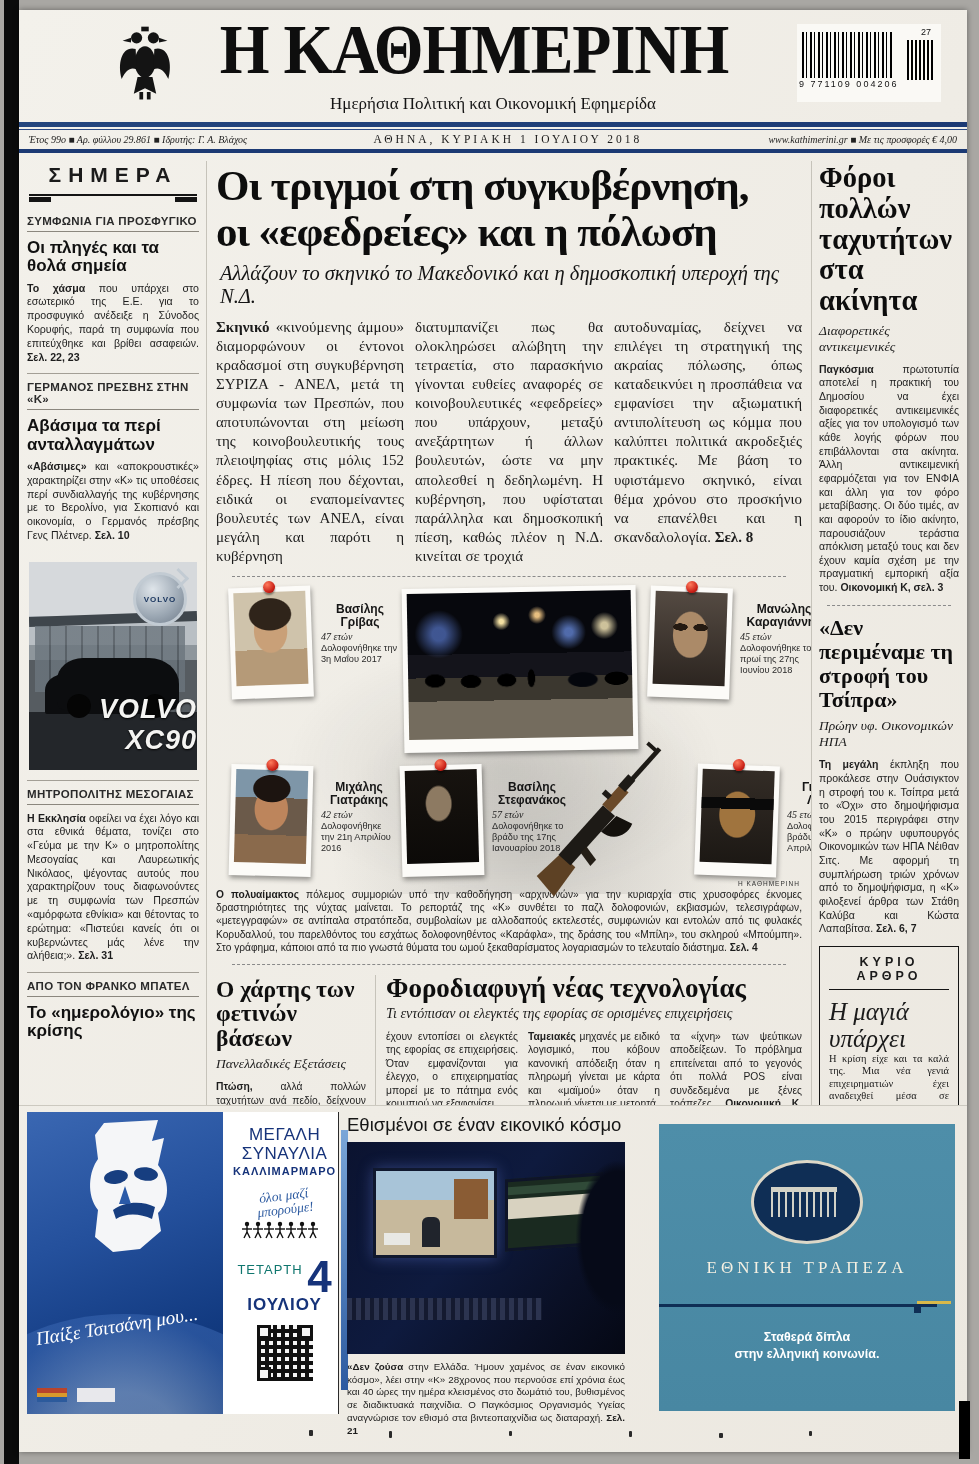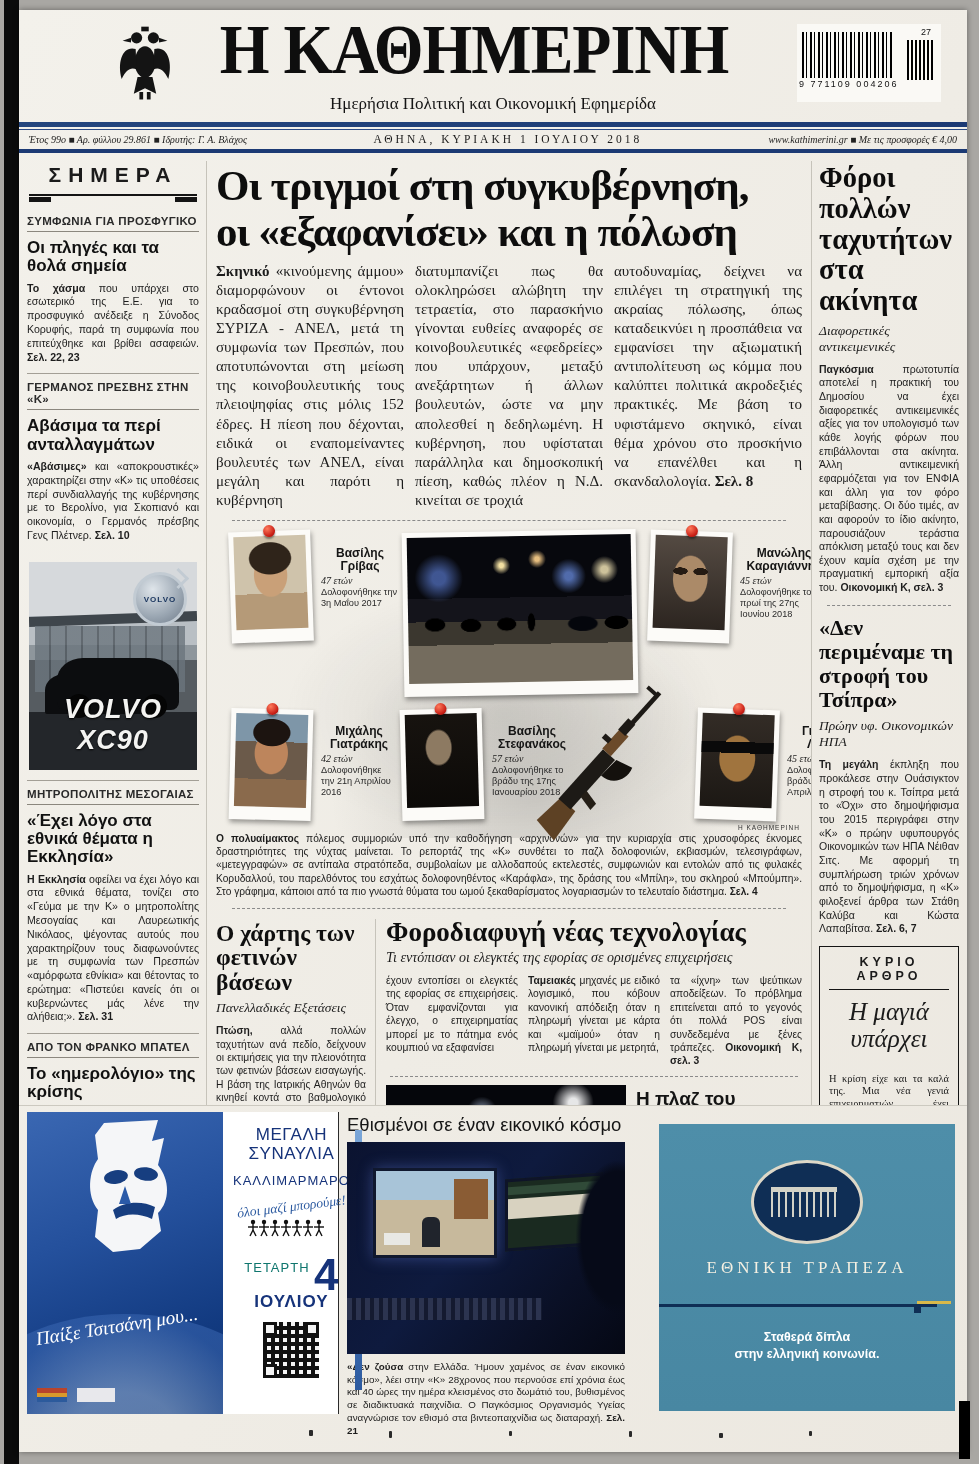--- a/index.html
+++ b/index.html
@@ -59,21 +59,21 @@
   .volvo-roof{position:absolute;left:0;top:52px;width:100%;height:10px;background:#3f464c;transform:rotate(-2deg);}
   .volvo-glass{position:absolute;left:6px;top:64px;width:150px;height:66px;
     background:repeating-linear-gradient(90deg,#6b757d 0 14px,#4b535a 14px 16px);opacity:.8;}
   .volvo-car{position:absolute;left:28px;top:96px;width:122px;height:52px;background:#0c0d0f;
     border-radius:26px 30px 8px 8px/22px 26px 8px 8px;box-shadow:-18px 10px 0 -6px #0c0d0f;}
   .volvo-wheel{position:absolute;bottom:-8px;width:24px;height:24px;background:#050505;border-radius:50%;}
   .volvo-logo{position:absolute;right:10px;top:10px;width:54px;height:54px;border-radius:50%;
     background:radial-gradient(circle at 35% 30%,#dfe5ea,#9aa6b2 60%,#6e7a88);border:3px solid #c2cbd3;box-sizing:border-box;}
   .volvo-logo-arrow{position:absolute;right:-2px;top:-4px;width:12px;height:12px;border-top:3px solid #c2cbd3;border-right:3px solid #c2cbd3;transform:rotate(45deg);}
   .volvo-logo-text{position:absolute;left:0;right:0;top:20px;text-align:center;font-size:8px;font-weight:700;letter-spacing:1px;color:#17335c;}
-  .volvo-name{position:absolute;left:0;right:0;bottom:14px;text-align:center;color:#f4f4f2;
+  .volvo-name{position:absolute;left:0;right:0;bottom:14px;text-align:right;color:#f4f4f2;
     font-size:27px;font-weight:700;font-style:italic;letter-spacing:1px;text-shadow:0 1px 2px #000;}
 
   
   .lead-hl{font-family:"Liberation Serif",serif;font-weight:700;font-size:43px;line-height:1.06;
            letter-spacing:-1px;color:#0d0d0d;margin:2px 0 8px;}
   .lead-deck{font-family:"Liberation Serif",serif;font-style:italic;font-size:20.5px;color:#141414;margin:0 0 10px 4px;}
   .lead-cols{display:flex;gap:11px;}
   .lead-cols p{flex:1;margin:0;font-family:"Liberation Serif",serif;font-size:15px;line-height:1.27;text-align:justify;}
   .dashline{border:none;border-top:1.5px dashed #8a8a8a;margin:10px 16px;}
 
@@ -148,39 +148,39 @@
   .plaz{flex:1;}
   .plaz h3{margin:4px 0 7px;font-size:19px;font-weight:700;line-height:1.1;color:#141414;}
 
   
   .rart h1{margin:2px 0 6px;font-family:"Liberation Serif",serif;font-size:28.5px;line-height:1.08;color:#0d0d0d;}
   .rart h2{margin:2px 0 6px;font-family:"Liberation Serif",serif;font-size:22px;line-height:1.1;color:#0d0d0d;}
   .rart .smallbody{font-size:10.5px;}
   .editorial{border:1.5px solid #141414;margin-top:10px;padding:8px 9px 10px;}
   .ed-label{text-align:center;font-size:12.5px;font-weight:700;letter-spacing:4px;
             border-bottom:1.5px solid #141414;padding-bottom:6px;margin-bottom:8px;}
-  .ed-title{text-align:center;font-family:"Liberation Serif",serif;font-style:italic;font-size:25px;line-height:1.1;margin:0 0 20px;}
+  .ed-title{text-align:left;font-family:"Liberation Serif",serif;font-style:italic;font-size:25px;line-height:1.1;margin:0 0 0;}
   .ed-body{font-family:"Liberation Serif",serif;font-size:10.4px;line-height:1.2;text-align:justify;margin:0;}
 
   
   .bottom-band{display:flex;height:342px;border-top:1px solid #ccc9c0;padding:6px 8px 0;box-sizing:border-box;}
   .concert-ad{width:312px;flex:none;height:302px;display:flex;background:#fff;border-right:1px solid #2a2a2a;
               padding-right:2px;box-sizing:border-box;position:relative;}
   .poster{width:196px;flex:none;position:relative;overflow:hidden;
     background:linear-gradient(160deg,#3a67b2 0%,#24509c 40%,#123a80 75%,#0d2f6a 100%);}
   .poster-stadium{position:absolute;left:-20%;bottom:-12%;width:140%;height:45%;border-radius:50% 50% 0 0;
     background:radial-gradient(ellipse at 50% 100%,#9db8dc 0 30%,#3a67b2 70%);opacity:.55;}
   .poster-script{position:absolute;left:8px;bottom:78px;width:170px;color:#fff;
     font-family:"Liberation Serif",serif;font-style:italic;font-size:19px;line-height:1.05;transform:rotate(-9deg);}
   .poster-logos{position:absolute;left:10px;bottom:12px;display:flex;gap:10px;align-items:center;}
   .plogo{width:30px;height:14px;}
   .concert-info{flex:1;position:relative;padding:14px 12px 0 10px;text-align:center;}
   .cbar{position:absolute;right:0;top:18px;bottom:24px;width:7px;background:linear-gradient(#7aa6d8,#2c5aa0);}
   .ctitle{font-size:17px;font-weight:400;line-height:1.1;color:#16337a;letter-spacing:.5px;}
-  .csub{font-size:13px;font-weight:400;letter-spacing:1px;color:#16337a;margin-top:10px;}
+  .csub{font-size:11px;font-weight:700;letter-spacing:1px;color:#16337a;margin-top:2px;}
   .cslogan{font-family:"Liberation Serif",serif;font-style:italic;font-size:13.5px;color:#2c5aa0;
            transform:rotate(-7deg);margin:12px 0 4px;line-height:1;}
   .cday{margin-top:18px;font-size:13px;letter-spacing:1px;color:#0f766e;display:inline-block;vertical-align:18px;}
   .cnum{font-size:44px;font-weight:700;color:#16337a;display:inline-block;line-height:.9;}
   .cmonth{font-size:17px;font-weight:700;letter-spacing:1px;color:#16337a;margin-top:-2px;}
   .qr{width:56px;height:56px;margin:10px auto 0;position:relative;background:
       repeating-linear-gradient(0deg,#111 0 4px,transparent 4px 8px),
       repeating-linear-gradient(90deg,#111 0 4px,#f5f5f5 4px 8px);}
   .qr i{position:absolute;width:14px;height:14px;border:3px solid #111;background:#f5f5f5;box-sizing:border-box;}
   .qr i:nth-child(1){left:0;top:0;} .qr i:nth-child(2){right:0;top:0;} .qr i:nth-child(3){left:0;bottom:0;}
@@ -284,39 +284,39 @@
         </div>
         <div class="volvo-logo">
           <span class="volvo-logo-arrow"></span>
           <span class="volvo-logo-text">VOLVO</span>
         </div>
         <div class="volvo-name">VOLVO XC90</div>
       </div>
 
       <div class="brief" style="border-top:1px solid #a39f96;">
         <div class="kicker">ΜΗΤΡΟΠΟΛΙΤΗΣ ΜΕΣΟΓΑΙΑΣ</div>
-        <h3>«Έχει λόγο στα εθνικά θέματα η Εκκλησία»</h3>
         <p><b>Η Εκκλησία</b><span> οφείλει να έχει λόγο και στα εθνικά θέματα, τονίζει στο «Γεύμα με την Κ» ο μητροπολίτης Μεσογαίας και Λαυρεωτικής Νικόλαος, ψέγοντας αυτούς που χαρακτηρίζουν τους διαφωνούντες με τη συμφωνία των Πρεσπών «αμόρφωτα εθνίκια» και θέτοντας το ερώτημα: «Πιστεύει κανείς ότι οι κυβερνώντες μάς λένε την αλήθεια;». </span><span class="pref">Σελ. 31</span></p>
       </div>
 
       <div class="brief">
         <div class="kicker">ΑΠΟ ΤΟΝ ΦΡΑΝΚΟ ΜΠΑΤΕΛ</div>
         <h3>Το «ημερολόγιο» της κρίσης</h3>
 
       </div>
 
     </div>
 
     <div class="col-center">
 
       <div>
         <div class="lead-hl">
           <span style="display:block">Οι τριγμοί στη συγκυβέρνηση,</span>
-          <span style="display:block">οι «εξαφανίσει» και η πόλωση</span>
-        </div>
+          <span style="display:block">οι «εφεδρείες» και η πόλωση</span>
+        </div>
+        <div class="lead-deck">Αλλάζουν το σκηνικό το Μακεδονικό και η δημοσκοπική υπεροχή της Ν.Δ.</div>
         <div class="lead-cols">
           <p><b>Σκηνικό</b><span> «κινούμενης άμμου» διαμορφώνουν οι έντονοι κραδασμοί στη συγκυβέρνηση ΣΥΡΙΖΑ - ΑΝΕΛ, μετά τη συμφωνία των Πρεσπών, που αποτυπώνονται στη μείωση της κοινοβουλευτικής τους πλειοψηφίας στις μόλις 152 έδρες. Η πίεση που δέχονται, ειδικά οι εναπομείναντες βουλευτές των ΑΝΕΛ, είναι μεγάλη και παρότι η κυβέρνηση</span></p>
           <p>διατυμπανίζει πως θα ολοκληρώσει αλώβητη την τετραετία, στο παρασκήνιο γίνονται ευθείες αναφορές σε κοινοβουλευτικές «εφεδρείες» που υπάρχουν, μεταξύ ανεξάρτητων ή άλλων βουλευτών, ώστε να μην απολεσθεί η δεδηλωμένη. Η κυβέρνηση, που υφίσταται παράλληλα και δημοσκοπική πίεση, καθώς πλέον η Ν.Δ. κινείται σε τροχιά</p>
           <p><span>αυτοδυναμίας, δείχνει να επιλέγει τη στρατηγική της ακραίας πόλωσης, όπως καταδεικνύει η προσπάθεια να εμφανίσει την αξιωματική αντιπολίτευση ως κόμμα που καλύπτει πολιτικά ακροδεξιές πρακτικές. Με βάση το υφιστάμενο σκηνικό, είναι θέμα χρόνου στο προσκήνιο να επανέλθει και η σκανδαλολογία. </span><span class="pref">Σελ. 8</span></p>
         </div>
       </div>
 
       <hr class="dashline">
 
       <div class="night">

